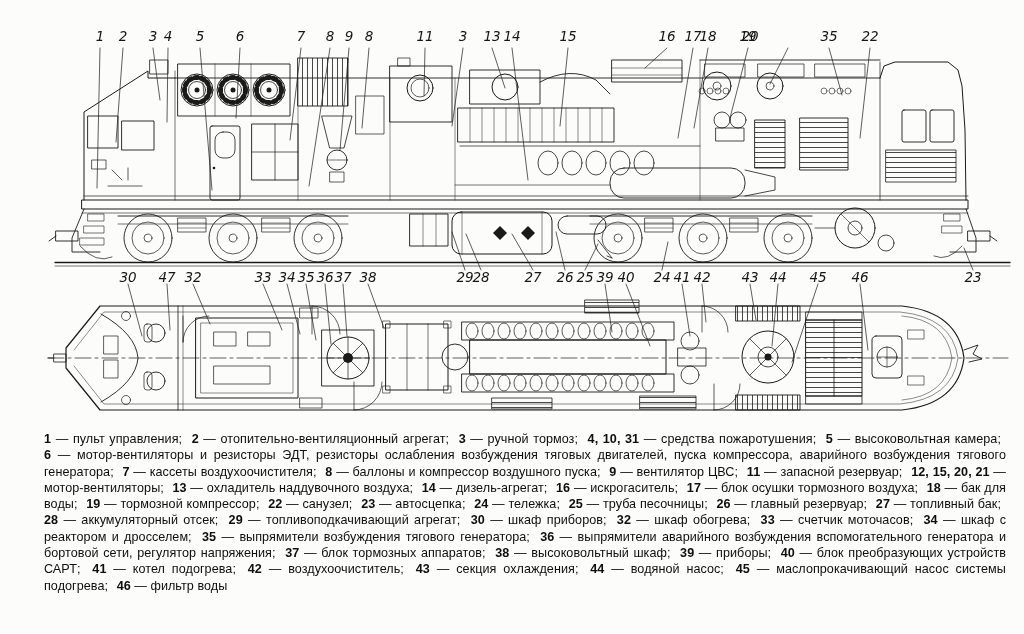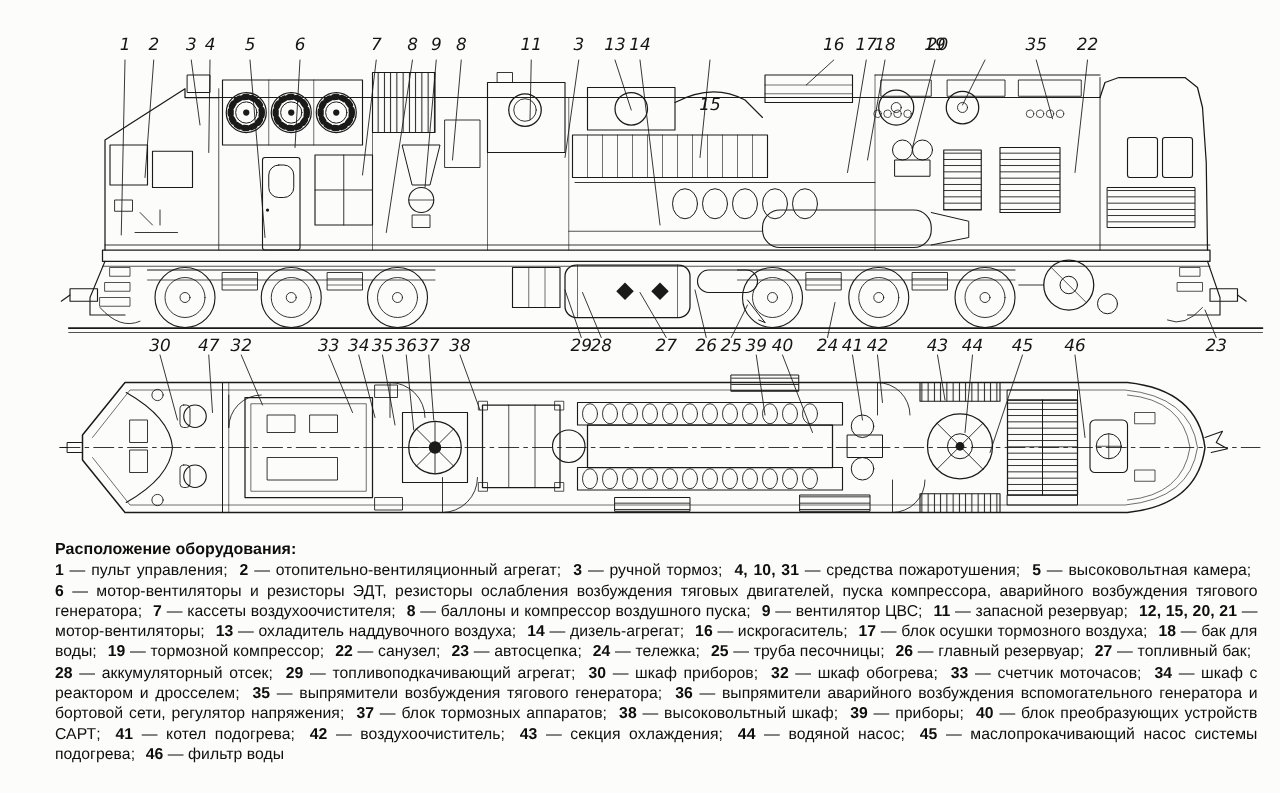--- a/index.html
+++ b/index.html
@@ -411,21 +411,21 @@
       <span class="callout callout-top" style="left: 200px;">5</span>
       <span class="callout callout-top" style="left: 240px;">6</span>
       <span class="callout callout-top" style="left: 301px;">7</span>
       <span class="callout callout-top" style="left: 330px;">8</span>
       <span class="callout callout-top" style="left: 349px;">9</span>
       <span class="callout callout-top" style="left: 369px;">8</span>
       <span class="callout callout-top" style="left: 425px;">11</span>
       <span class="callout callout-top" style="left: 463px;">3</span>
       <span class="callout callout-top" style="left: 492px;">13</span>
       <span class="callout callout-top" style="left: 512px;">14</span>
-      <span class="callout callout-top" style="left: 568px; margin-top: 48px;">15</span>
+      <span class="callout callout-top" style="left: 568px;">15</span>
       <span class="callout callout-top" style="left: 667px;">16</span>
       <span class="callout callout-top" style="left: 693px;">17</span>
       <span class="callout callout-top" style="left: 708px;">18</span>
       <span class="callout callout-top" style="left: 748px;">19</span>
       <span class="callout callout-top" style="left: 750px;">20</span>
       <span class="callout callout-top" style="left: 829px;">35</span>
       <span class="callout callout-top" style="left: 870px;">22</span>
       <span class="callout callout-mid" style="left: 128px;">30</span>
       <span class="callout callout-mid" style="left: 167px;">47</span>
       <span class="callout callout-mid" style="left: 193px;">32</span>
@@ -446,17 +446,16 @@
       <span class="callout callout-mid" style="left: 682px;">41</span>
       <span class="callout callout-mid" style="left: 702px;">42</span>
       <span class="callout callout-mid" style="left: 750px;">43</span>
       <span class="callout callout-mid" style="left: 778px;">44</span>
       <span class="callout callout-mid" style="left: 818px;">45</span>
       <span class="callout callout-mid" style="left: 860px;">46</span>
       <span class="callout callout-mid" style="left: 973px;">23</span>
     </div>
 
   <div class="legend">
-    <div class="legend-title">Расположение оборудования:</div>
     <p class="legend-body"><span><b>1</b>&nbsp;— пульт управления;</span> <span><b>2</b>&nbsp;— отопительно-вентиляционный агрегат;</span> <span><b>3</b>&nbsp;— ручной тормоз;</span> <span><b>4, 10, 31</b>&nbsp;— средства пожаротушения;</span> <span><b>5</b>&nbsp;— высоковольтная камера;</span> <span><b>6</b>&nbsp;— мотор-вентиляторы и резисторы ЭДТ, резисторы ослабления возбуждения тяговых двигателей, пуска компрессора, аварийного возбуждения тягового генератора;</span> <span><b>7</b>&nbsp;— кассеты воздухоочистителя;</span> <span><b>8</b>&nbsp;— баллоны и компрессор воздушного пуска;</span> <span><b>9</b>&nbsp;— вентилятор ЦВС;</span> <span><b>11</b>&nbsp;— запасной резервуар;</span> <span><b>12, 15, 20, 21</b>&nbsp;— мотор-вентиляторы;</span> <span><b>13</b>&nbsp;— охладитель наддувочного воздуха;</span> <span><b>14</b>&nbsp;— дизель-агрегат;</span> <span><b>16</b>&nbsp;— искрогаситель;</span> <span><b>17</b>&nbsp;— блок осушки тормозного воздуха;</span> <span><b>18</b>&nbsp;— бак для воды;</span> <span><b>19</b>&nbsp;— тормозной компрессор;</span> <span><b>22</b>&nbsp;— санузел;</span> <span><b>23</b>&nbsp;— автосцепка;</span> <span><b>24</b>&nbsp;— тележка;</span> <span><b>25</b>&nbsp;— труба песочницы;</span> <span><b>26</b>&nbsp;— главный резервуар;</span> <span><b>27</b>&nbsp;— топливный бак;</span> <span><b>28</b>&nbsp;— аккумуляторный отсек;</span> <span><b>29</b>&nbsp;— топливоподкачивающий агрегат;</span> <span><b>30</b>&nbsp;— шкаф приборов;</span> <span><b>32</b>&nbsp;— шкаф обогрева;</span> <span><b>33</b>&nbsp;— счетчик моточасов;</span> <span><b>34</b>&nbsp;— шкаф с реактором и дросселем;</span> <span><b>35</b>&nbsp;— выпрямители возбуждения тягового генератора;</span> <span><b>36</b>&nbsp;— выпрямители аварийного возбуждения вспомогательного генератора и бортовой сети, регулятор напряжения;</span> <span><b>37</b>&nbsp;— блок тормозных аппаратов;</span> <span><b>38</b>&nbsp;— высоковольтный шкаф;</span> <span><b>39</b>&nbsp;— приборы;</span> <span><b>40</b>&nbsp;— блок преобразующих устройств САРТ;</span> <span><b>41</b>&nbsp;— котел подогрева;</span> <span><b>42</b>&nbsp;— воздухоочиститель;</span> <span><b>43</b>&nbsp;— секция охлаждения;</span> <span><b>44</b>&nbsp;— водяной насос;</span> <span><b>45</b>&nbsp;— маслопрокачивающий насос системы подогрева;</span> <span><b>46</b>&nbsp;— фильтр воды</span> </p>
   </div>
 
 </div>
 
 </body></html>

